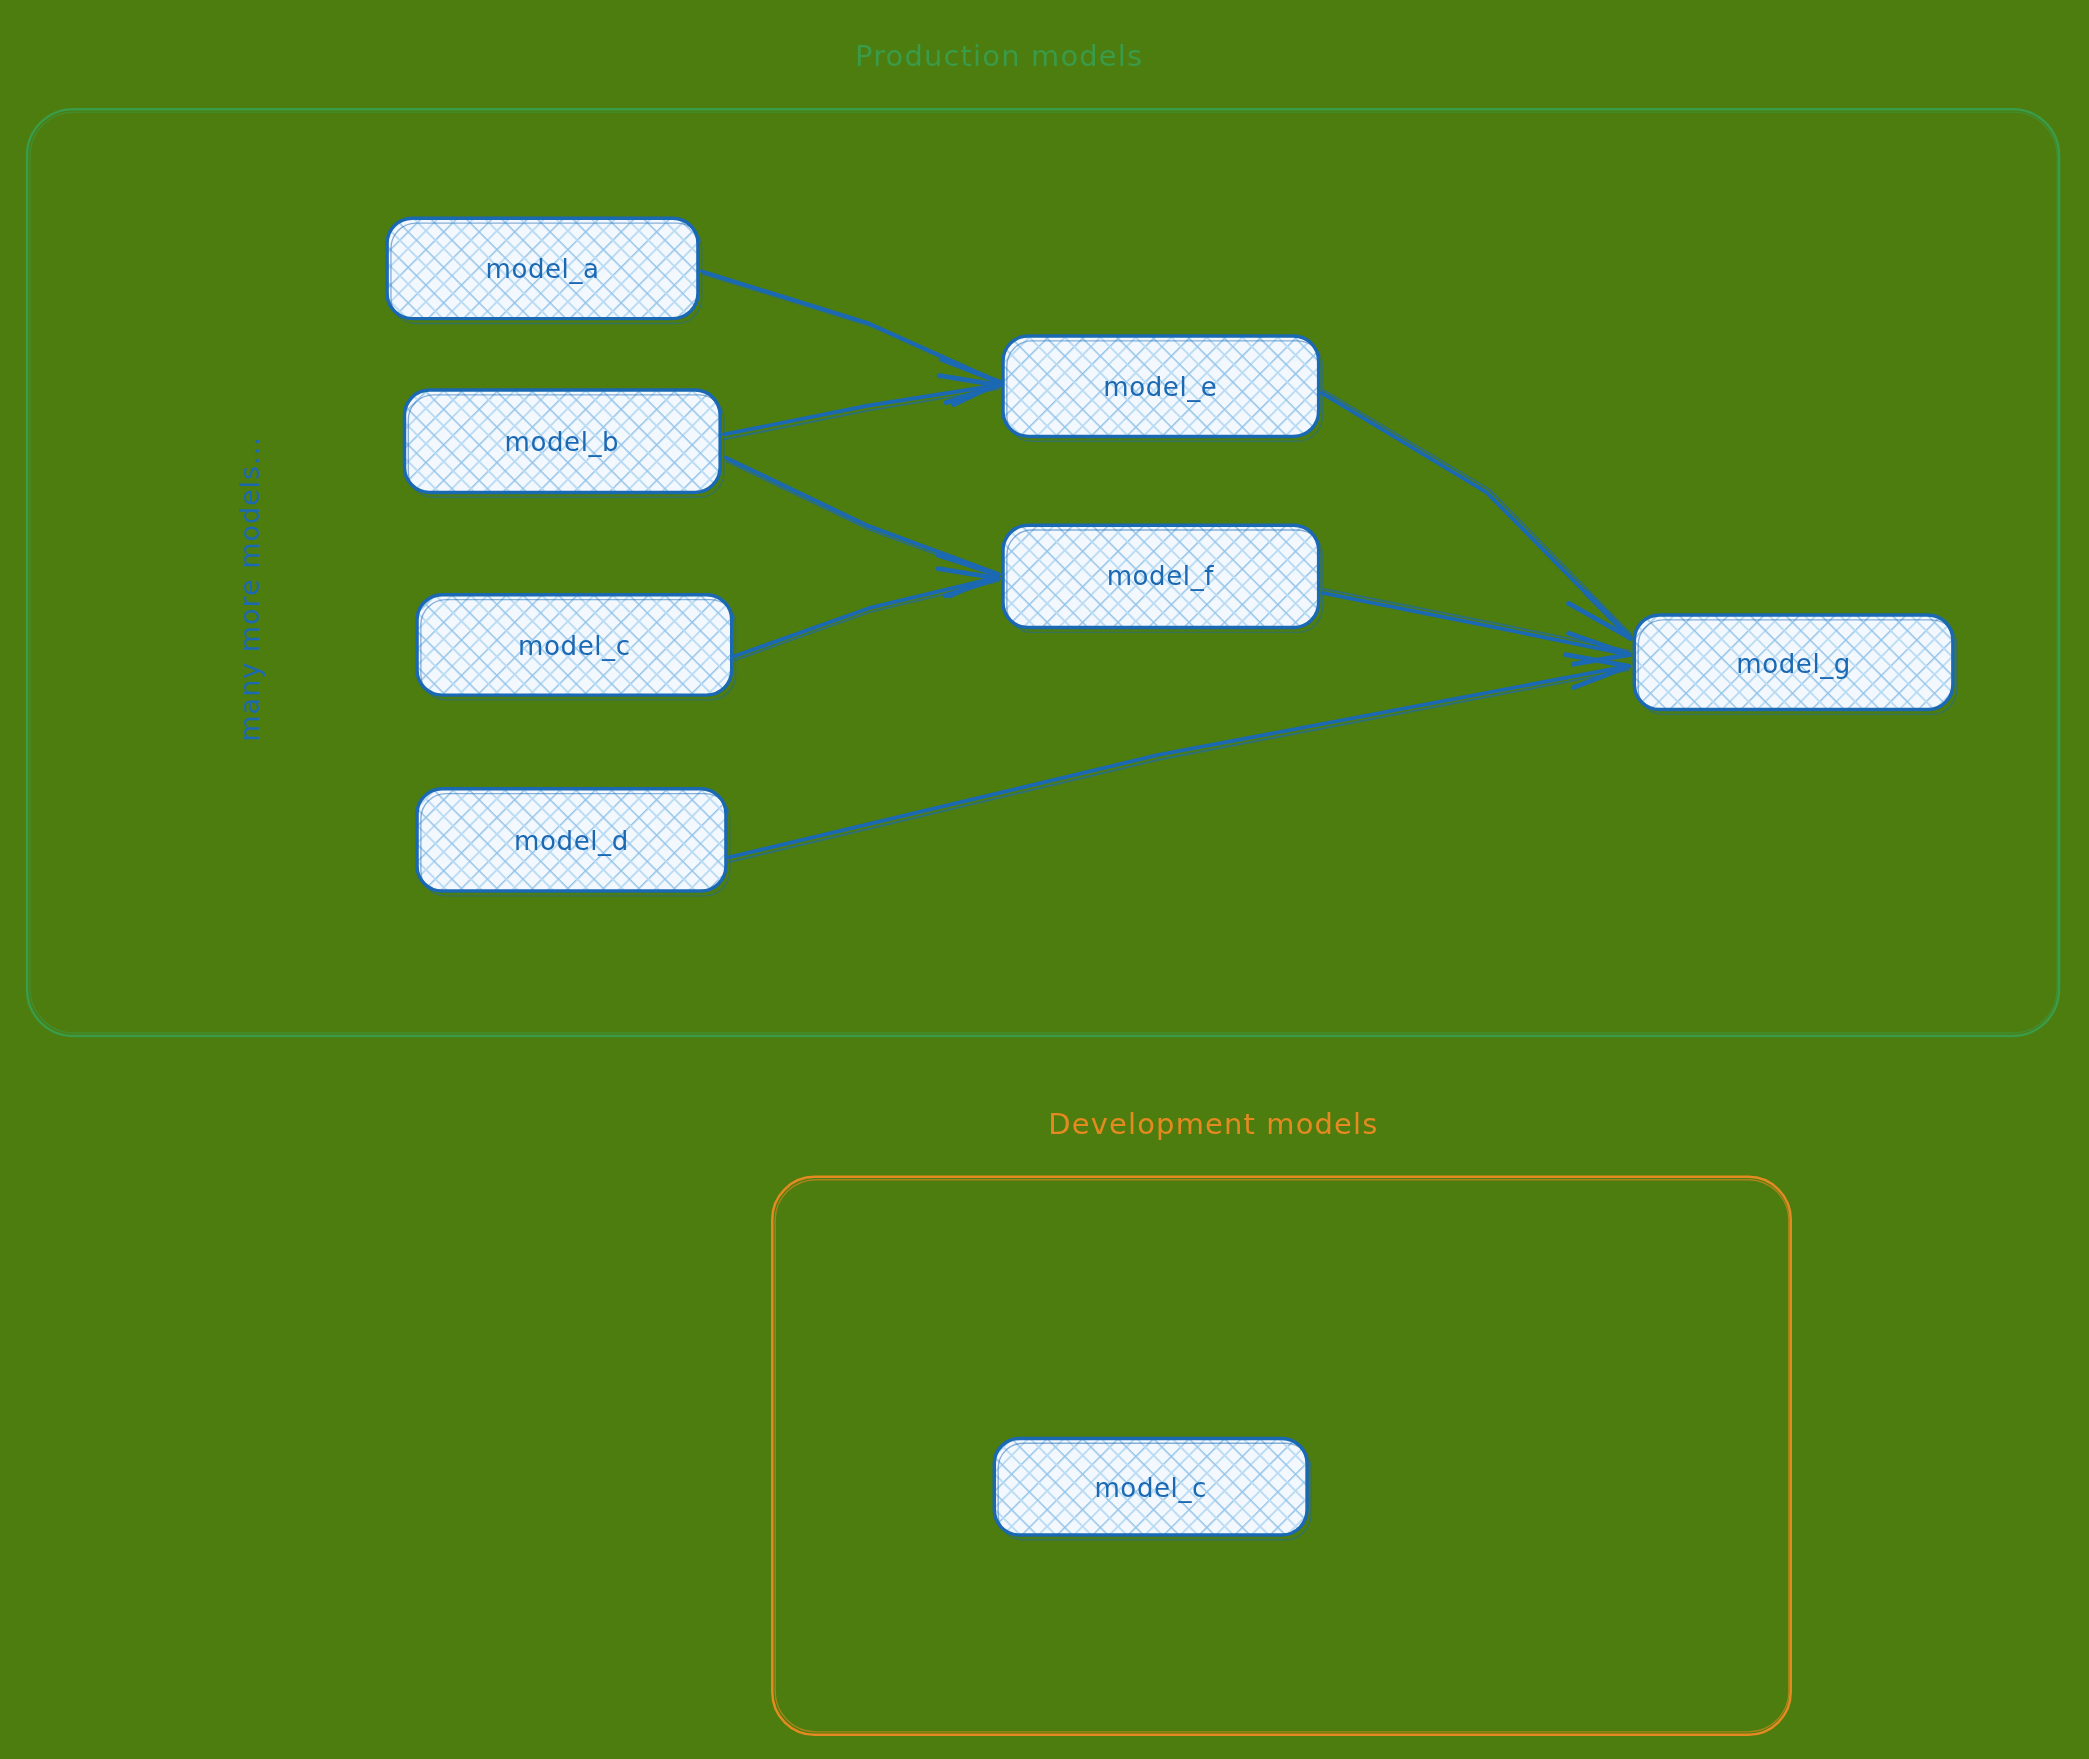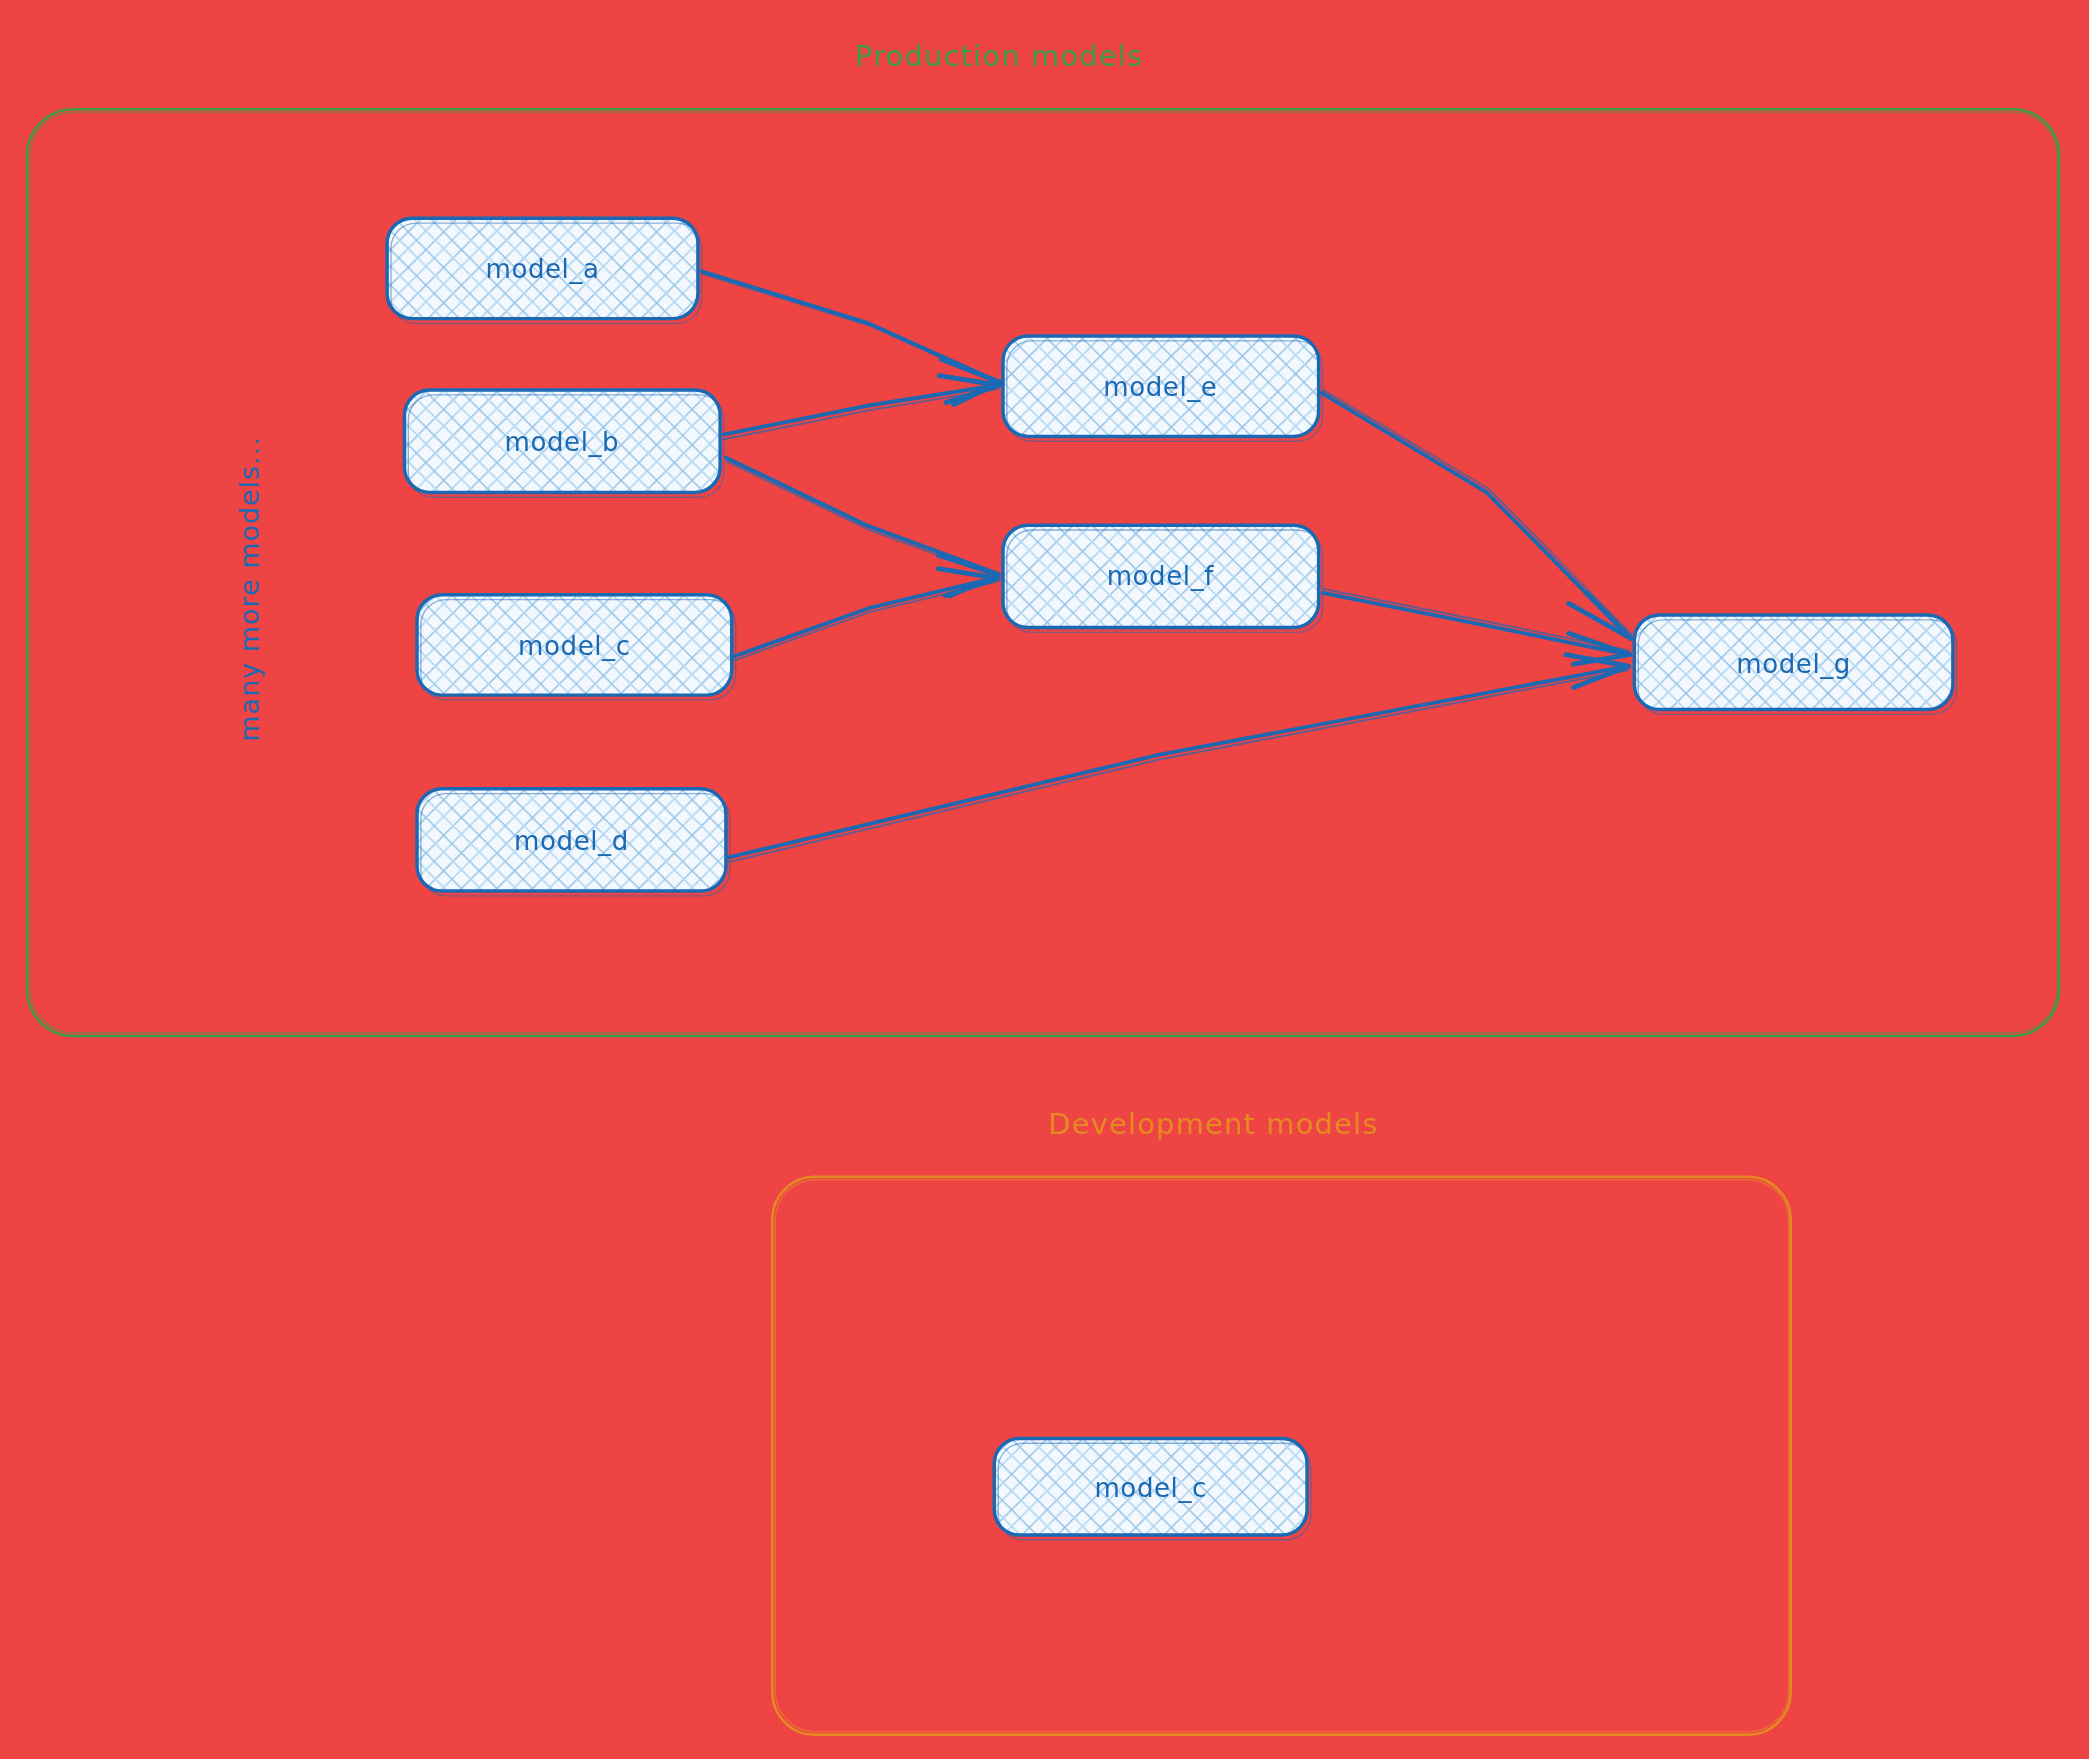--- a/index.html
+++ b/index.html
@@ -8,21 +8,21 @@
     padding: 0;
     background: #ffffff;
   }
   body {
     font-family: "DejaVu Sans", sans-serif;
   }
   #canvas {
     position: relative;
     width: 2089px;
     height: 1759px;
-    background: #ef4444;
+    background: #4d7c0f;
     overflow: hidden;
   }
   #diagram-svg {
     position: absolute;
     left: 0;
     top: 0;
     width: 2089px;
     height: 1759px;
   }
   .group-title {

